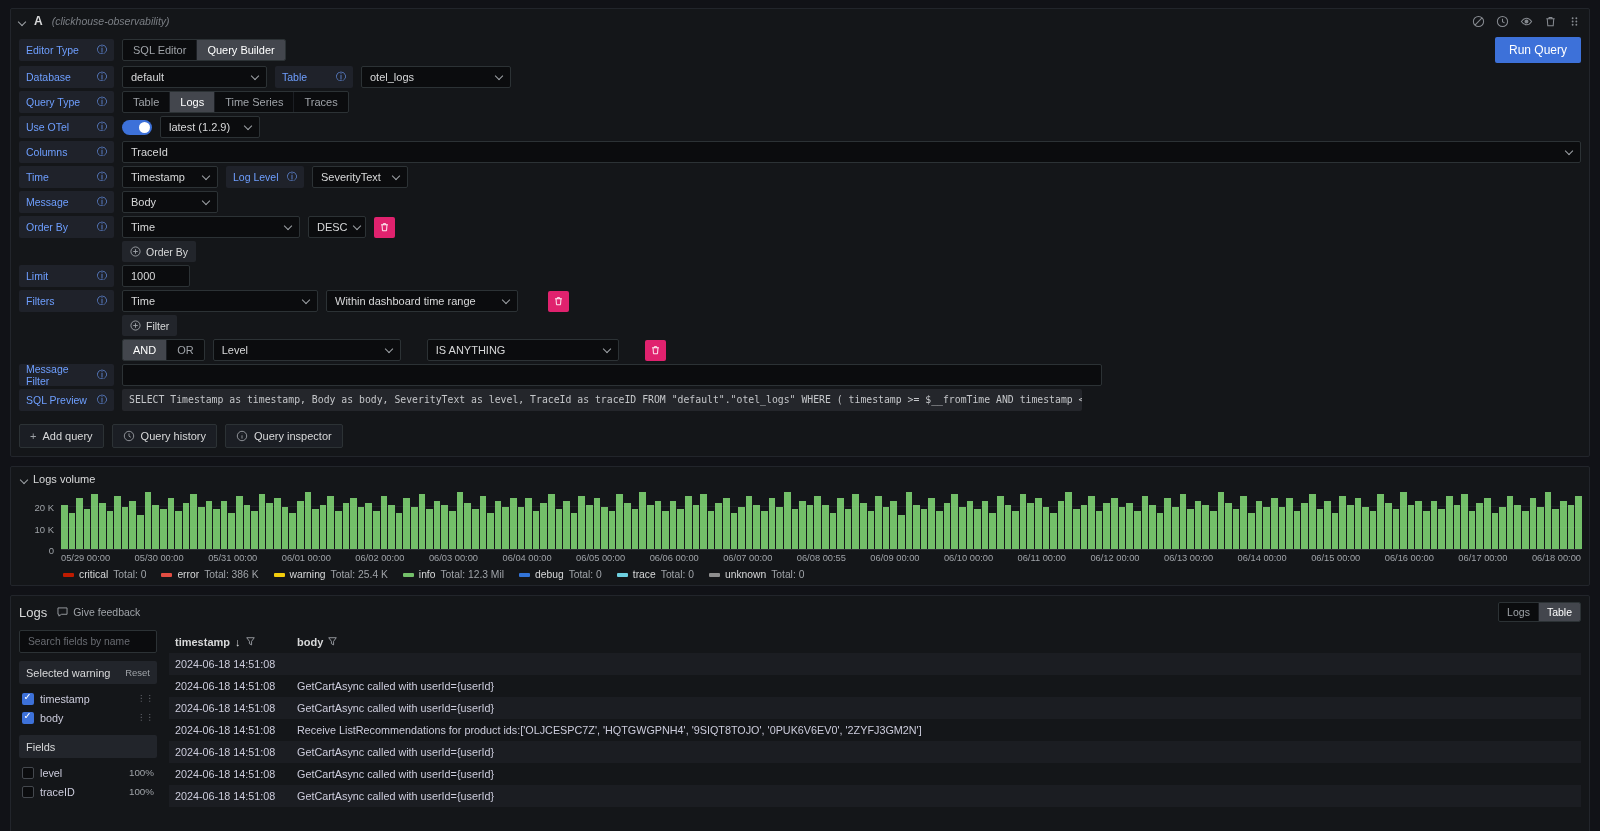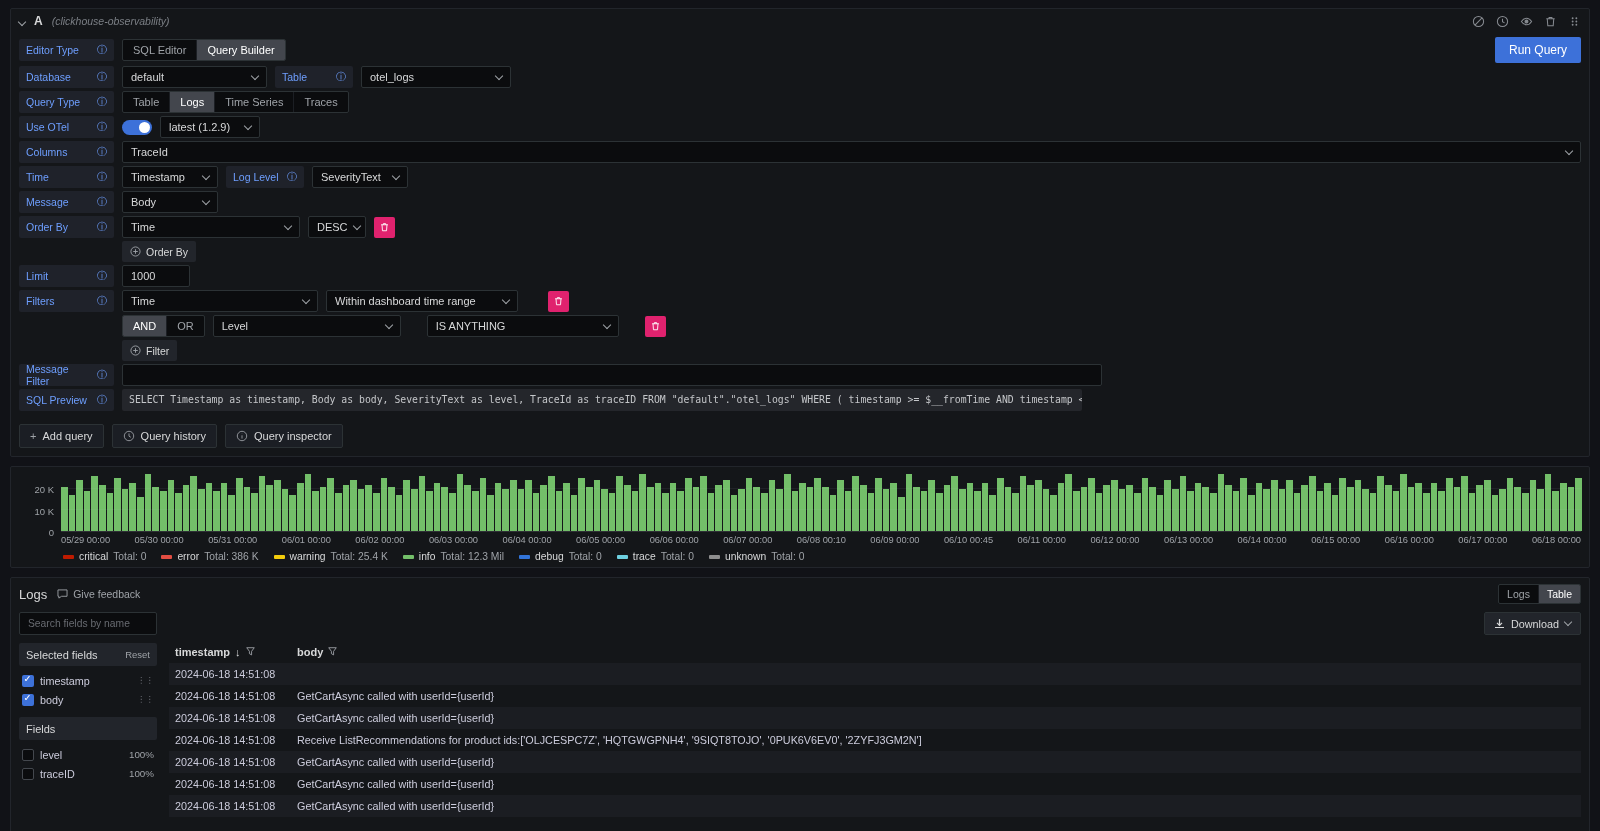--- a/index.html
+++ b/index.html
@@ -324,48 +324,48 @@
         </div>
         <span style="width:14px"></span>
         <button class="trash-btn">
           <svg width="11" height="12" viewBox="0 0 12 13" stroke="#fff" fill="none" stroke-width="1.2">
               <path d="M1.5 3.5h9M4.5 3.5V2h3v1.5M2.7 3.5l.6 8h5.4l.6-8"></path>
             </svg>
         </button>
       </div>
 
       <div class="qrow indent">
+        <button class="ghost-btn">
+          <svg width="11" height="11" viewBox="0 0 12 12" stroke="#9fa3a8" fill="none">
+              <circle cx="6" cy="6" r="5"></circle>
+              <path d="M6 3.5v5M3.5 6h5"></path>
+            </svg>
+          <span>Filter</span>
+        </button>
+      </div>
+
+      <div class="qrow indent">
         <div class="seg" id="seg-bool">
             <div class="opt sel">AND</div>
             <div class="opt">OR</div>
           </div>
         <div class="select w188">
           <span>Level</span>
             <span class="chev"></span>
         </div>
         <span style="width:10px"></span>
         <div class="select w192">
           <span>IS ANYTHING</span>
             <span class="chev"></span>
         </div>
         <span style="width:10px"></span>
         <button class="trash-btn">
           <svg width="11" height="12" viewBox="0 0 12 13" stroke="#fff" fill="none" stroke-width="1.2">
               <path d="M1.5 3.5h9M4.5 3.5V2h3v1.5M2.7 3.5l.6 8h5.4l.6-8"></path>
             </svg>
-        </button>
-      </div>
-
-      <div class="qrow indent">
-        <button class="ghost-btn">
-          <svg width="11" height="11" viewBox="0 0 12 12" stroke="#9fa3a8" fill="none">
-              <circle cx="6" cy="6" r="5"></circle>
-              <path d="M6 3.5v5M3.5 6h5"></path>
-            </svg>
-          <span>Filter</span>
         </button>
       </div>
 
       <div class="qrow">
         <div class="flabel">
           <span>Message Filter</span>
             <span class="info">ⓘ</span>
         </div>
         <input class="text-input w980" value="" style="">
       </div>
@@ -399,20 +399,24 @@
               <circle cx="7" cy="7" r="5.5"></circle>
               <path d="M7 6.2V10M7 4v.3"></path>
             </svg>
           </span>
         <span>Query inspector</span>
       </button>
     </div>
   </section>
 
   <section class="panel volume-panel">
+    <div class="vp-header">
+      <span><span class="chev"></span></span>
+      <span>Logs volume</span>
+    </div>
     <div class="vol-chart">
       <div class="y-axis" id="yaxis">
           <span class="ylab" style="bottom: 0%;">0</span>
           <span class="ylab" style="bottom: 35.7143%;">10 K</span>
           <span class="ylab" style="bottom: 71.4286%;">20 K</span>
         </div>
       <div class="plot" id="plot">
         <div class="bars" id="bars">
             <div class="bar" style="height: 75%; background: rgb(115, 191, 105);"></div>
             <div class="bar" style="height: 60.7143%; background: rgb(115, 191, 105);"></div>
@@ -623,23 +627,23 @@
         <span>05/29 00:00</span>
         <span>05/30 00:00</span>
         <span>05/31 00:00</span>
         <span>06/01 00:00</span>
         <span>06/02 00:00</span>
         <span>06/03 00:00</span>
         <span>06/04 00:00</span>
         <span>06/05 00:00</span>
         <span>06/06 00:00</span>
         <span>06/07 00:00</span>
-        <span>06/08 00:10</span>
+        <span>06/08 00:55</span>
         <span>06/09 00:00</span>
-        <span>06/10 00:45</span>
+        <span>06/10 00:00</span>
         <span>06/11 00:00</span>
         <span>06/12 00:00</span>
         <span>06/13 00:00</span>
         <span>06/14 00:00</span>
         <span>06/15 00:00</span>
         <span>06/16 00:00</span>
         <span>06/17 00:00</span>
         <span>06/18 00:00</span>
       </div>
     <div class="legend" id="legend">
@@ -694,21 +698,21 @@
           <div class="opt">Logs</div>
           <div class="opt sel">Table</div>
         </div>
     </div>
 
     <div class="lp-content">
 
       <aside class="fields-sidebar">
         <input class="text-input search" placeholder="Search fields by name" style="">
         <div class="side-header">
-          <span>Selected fields</span>
+          <span>Selected warning</span>
           <span class="reset">Reset</span>
         </div>
         <div id="selected-fields">
             <div class="field-row">
               <span class="checkbox checked"></span>
               <span>timestamp</span>
               <span class="drag">⋮⋮</span>
             </div>
             <div class="field-row">
               <span class="checkbox checked"></span>
@@ -727,29 +731,20 @@
             </div>
             <div class="field-row">
               <span class="checkbox un"></span>
               <span>traceID</span>
               <span class="pct">100%</span>
             </div>
           </div>
       </aside>
 
       <div class="log-table-wrap">
-        <div class="table-toolbar">
-          <button class="download-btn">
-            <svg width="11" height="11" viewBox="0 0 11 11" stroke="#d8d9da" fill="none" stroke-width="1.2">
-                <path d="M5.5 1v6M3 4.8L5.5 7.3 8 4.8M1 9.5h9"></path>
-              </svg>
-            <span>Download</span>
-            <span class="chev"></span>
-          </button>
-        </div>
         <div class="lt-header">
           <div class="lt-th ts-col">
             <span>timestamp</span>
             <span class="sort">↓</span>
             <svg width="9" height="9" viewBox="0 0 10 10" stroke="#9fa3a8" fill="none">
                 <path d="M0.8 0.8h8.4L6.2 4.8v4L3.8 7.4V4.8z"></path>
               </svg>
           </div>
           <div class="lt-th body-col">
             <span>body</span>

